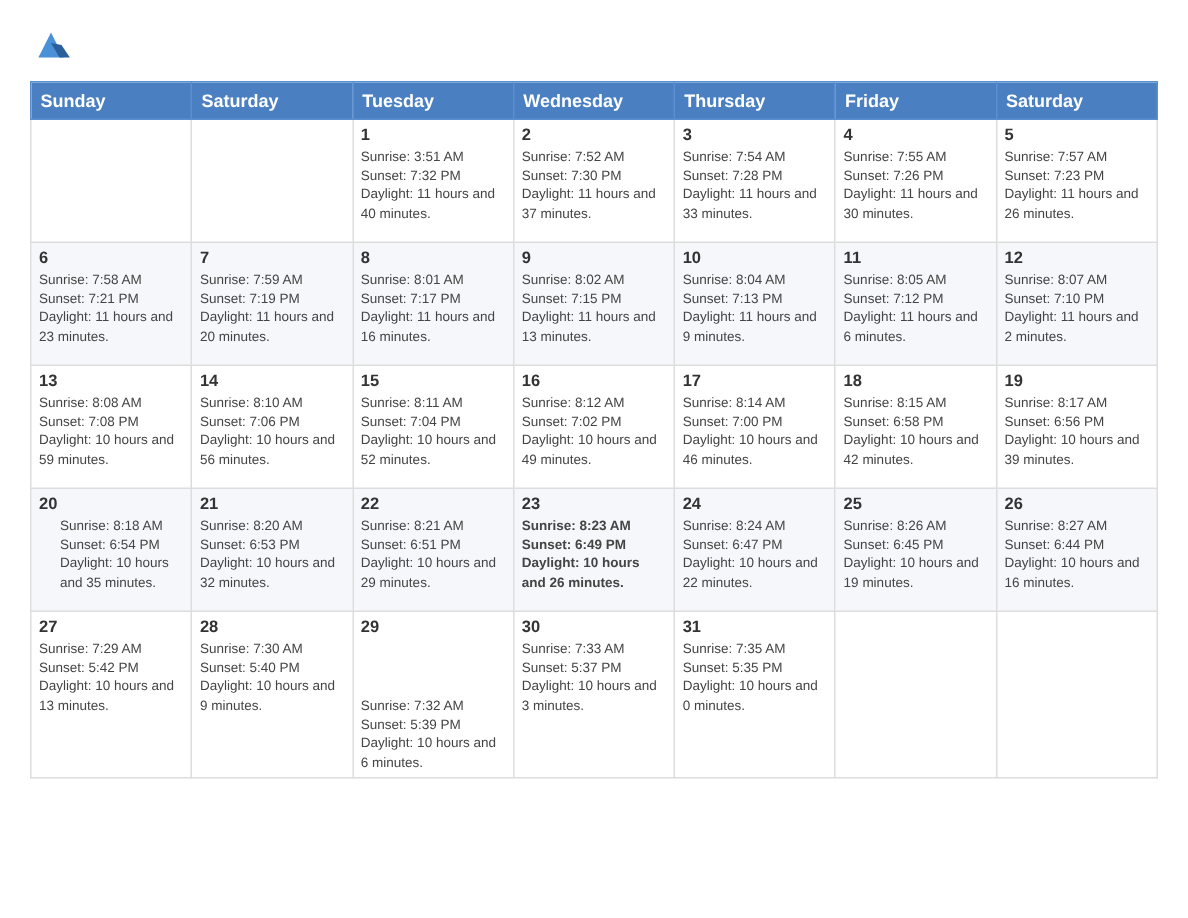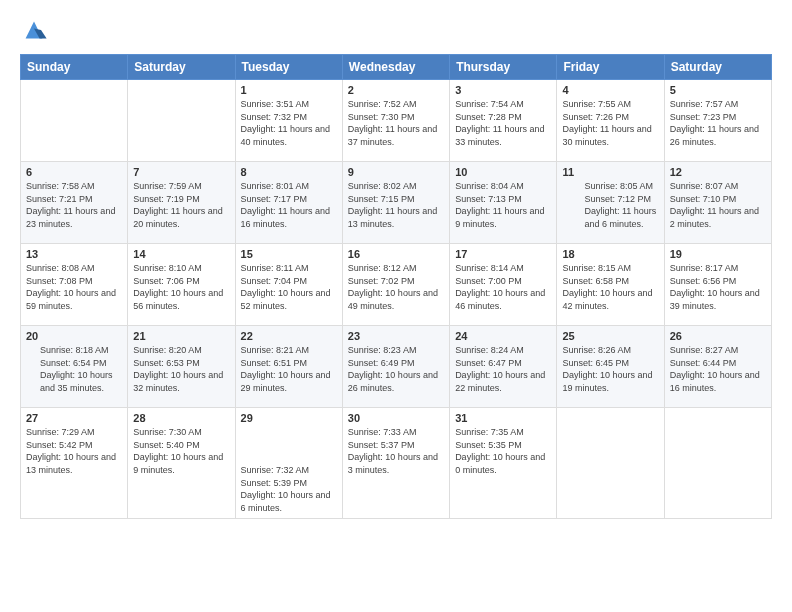--- a/index.html
+++ b/index.html
@@ -194,21 +194,21 @@
 Daylight: 11 hours and 13 minutes.</div>
           </td>
           <td>
             <span class="day-number">10</span>
             <div class="day-info" style="white-space: pre-line;">Sunrise: 8:04 AM
 Sunset: 7:13 PM
 Daylight: 11 hours and 9 minutes.</div>
           </td>
           <td>
             <span class="day-number">11</span>
-            <div class="day-info" style="white-space: pre-line; margin-left: 22px;">Sunrise: 8:05 AM
+            <div class="day-info" style="white-space: pre-line;">Sunrise: 8:05 AM
 Sunset: 7:12 PM
 Daylight: 11 hours and 6 minutes.</div>
           </td>
           <td>
             <span class="day-number">12</span>
             <div class="day-info" style="white-space: pre-line;">Sunrise: 8:07 AM
 Sunset: 7:10 PM
 Daylight: 11 hours and 2 minutes.</div>
           </td>
         </tr>
@@ -270,21 +270,21 @@
 Daylight: 10 hours and 32 minutes.</div>
           </td>
           <td>
             <span class="day-number">22</span>
             <div class="day-info" style="white-space: pre-line;">Sunrise: 8:21 AM
 Sunset: 6:51 PM
 Daylight: 10 hours and 29 minutes.</div>
           </td>
           <td>
             <span class="day-number">23</span>
-            <div class="day-info" style="white-space: pre-line;">Sunrise: 8:23 AM
+            <div class="day-info" style="white-space: pre-line; font-weight: bold;">Sunrise: 8:23 AM
 Sunset: 6:49 PM
 Daylight: 10 hours and 26 minutes.</div>
           </td>
           <td>
             <span class="day-number">24</span>
             <div class="day-info" style="white-space: pre-line;">Sunrise: 8:24 AM
 Sunset: 6:47 PM
 Daylight: 10 hours and 22 minutes.</div>
           </td>
           <td>

